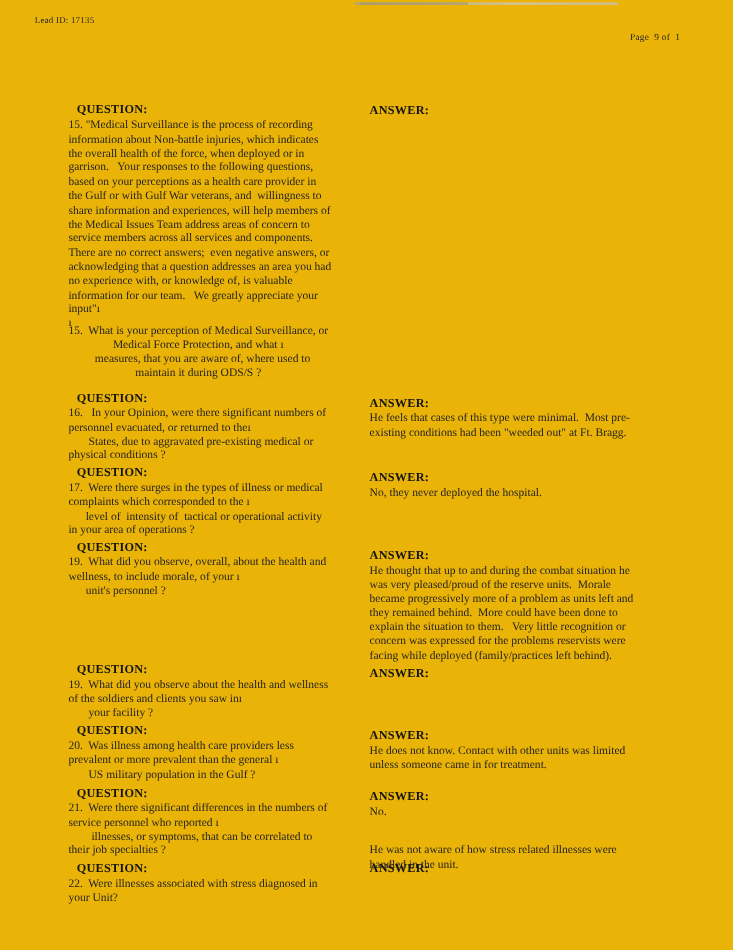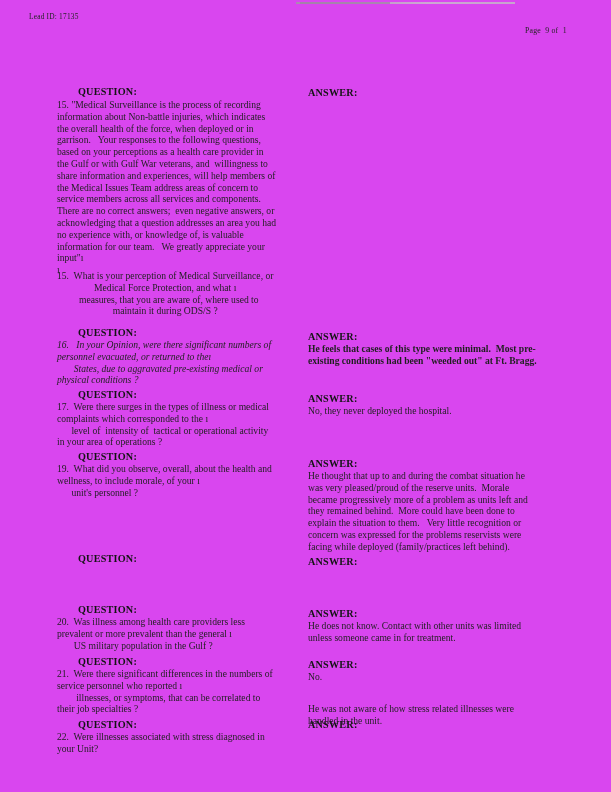--- a/index.html
+++ b/index.html
@@ -4,21 +4,21 @@
 <style>
   html, body {
     margin: 0;
     padding: 0;
     background: #ffffff;
   }
   .page {
     position: relative;
     width: 611px;
     height: 792px;
-    background: #d946ef;
+    background: #eab308;
     overflow: hidden;
     font-family: "Liberation Serif", serif;
     color: #1b1b1b;
   }
   .scan-line {
     position: absolute;
     top: 2px;
     left: 296px;
     width: 219px;
     height: 2px;
@@ -61,21 +61,21 @@
     font-weight: 700;
     letter-spacing: 0.2px;
     color: #141414;
   }
   .block.body {
     font-size: 9.6px;
     line-height: 11.8px;
     color: #1f1f1f;
   }
   .left-col-offset.heading {
-    margin-left: 21px;
+    margin-left: 7px;
   }
 </style>
 </head>
 <body>
 
 <div class="page">
   <div class="scan-line">
     <div class="dash"></div>
   </div>
   <div class="lead-id">Lead ID: 17135</div>
@@ -95,49 +95,52 @@
 acknowledging that a question addresses an area you had
 no experience with, or knowledge of, is valuable
 information for our team.   We greatly appreciate your
 input"ı
 ı</div>
     <div class="block body left-col-offset" style="left: 57px; top: 270px; text-align: center;">15.  What is your perception of Medical Surveillance, or
 Medical Force Protection, and what ı
    measures, that you are aware of, where used to
 maintain it during ODS/S ?</div>
     <div class="block heading left-col-offset" style="left: 57px; top: 327px;">QUESTION:</div>
-    <div class="block body left-col-offset" style="left: 57px; top: 339px; font-style: italic;">16.   In your Opinion, were there significant numbers of
+    <div class="block body left-col-offset" style="left: 57px; top: 339px;">16.   In your Opinion, were there significant numbers of
 personnel evacuated, or returned to theı
        States, due to aggravated pre-existing medical or
 physical conditions ?</div>
     <div class="block heading left-col-offset" style="left: 57px; top: 389px;">QUESTION:</div>
     <div class="block body left-col-offset" style="left: 57px; top: 401px;">17.  Were there surges in the types of illness or medical
 complaints which corresponded to the ı
       level of  intensity of  tactical or operational activity
 in your area of operations ?</div>
     <div class="block heading left-col-offset" style="left: 57px; top: 451px;">QUESTION:</div>
     <div class="block body left-col-offset" style="left: 57px; top: 463px;">19.  What did you observe, overall, about the health and
 wellness, to include morale, of your ı
       unit's personnel ?</div>
     <div class="block heading left-col-offset" style="left: 57px; top: 553px;">QUESTION:</div>
+    <div class="block body left-col-offset" style="left: 57px; top: 565px;">19.  What did you observe about the health and wellness
+of the soldiers and clients you saw inı
+       your facility ?</div>
     <div class="block heading left-col-offset" style="left: 57px; top: 604px;">QUESTION:</div>
     <div class="block body left-col-offset" style="left: 57px; top: 616px;">20.  Was illness among health care providers less
 prevalent or more prevalent than the general ı
        US military population in the Gulf ?</div>
     <div class="block heading left-col-offset" style="left: 57px; top: 656px;">QUESTION:</div>
     <div class="block body left-col-offset" style="left: 57px; top: 668px;">21.  Were there significant differences in the numbers of
 service personnel who reported ı
         illnesses, or symptoms, that can be correlated to
 their job specialties ?</div>
     <div class="block heading left-col-offset" style="left: 57px; top: 719px;">QUESTION:</div>
     <div class="block body left-col-offset" style="left: 57px; top: 731px;">22.  Were illnesses associated with stress diagnosed in
 your Unit?</div>
     <div class="block heading" style="left: 308px; top: 87px;">ANSWER:</div>
     <div class="block heading" style="left: 308px; top: 331px;">ANSWER:</div>
-    <div class="block body" style="left: 308px; top: 343px; font-weight: bold;">He feels that cases of this type were minimal.  Most pre-
+    <div class="block body" style="left: 308px; top: 343px;">He feels that cases of this type were minimal.  Most pre-
 existing conditions had been "weeded out" at Ft. Bragg.</div>
     <div class="block heading" style="left: 308px; top: 393px;">ANSWER:</div>
     <div class="block body" style="left: 308px; top: 405px;">No, they never deployed the hospital.</div>
     <div class="block heading" style="left: 308px; top: 458px;">ANSWER:</div>
     <div class="block body" style="left: 308px; top: 470px;">He thought that up to and during the combat situation he
 was very pleased/proud of the reserve units.  Morale
 became progressively more of a problem as units left and
 they remained behind.  More could have been done to
 explain the situation to them.   Very little recognition or
 concern was expressed for the problems reservists were

